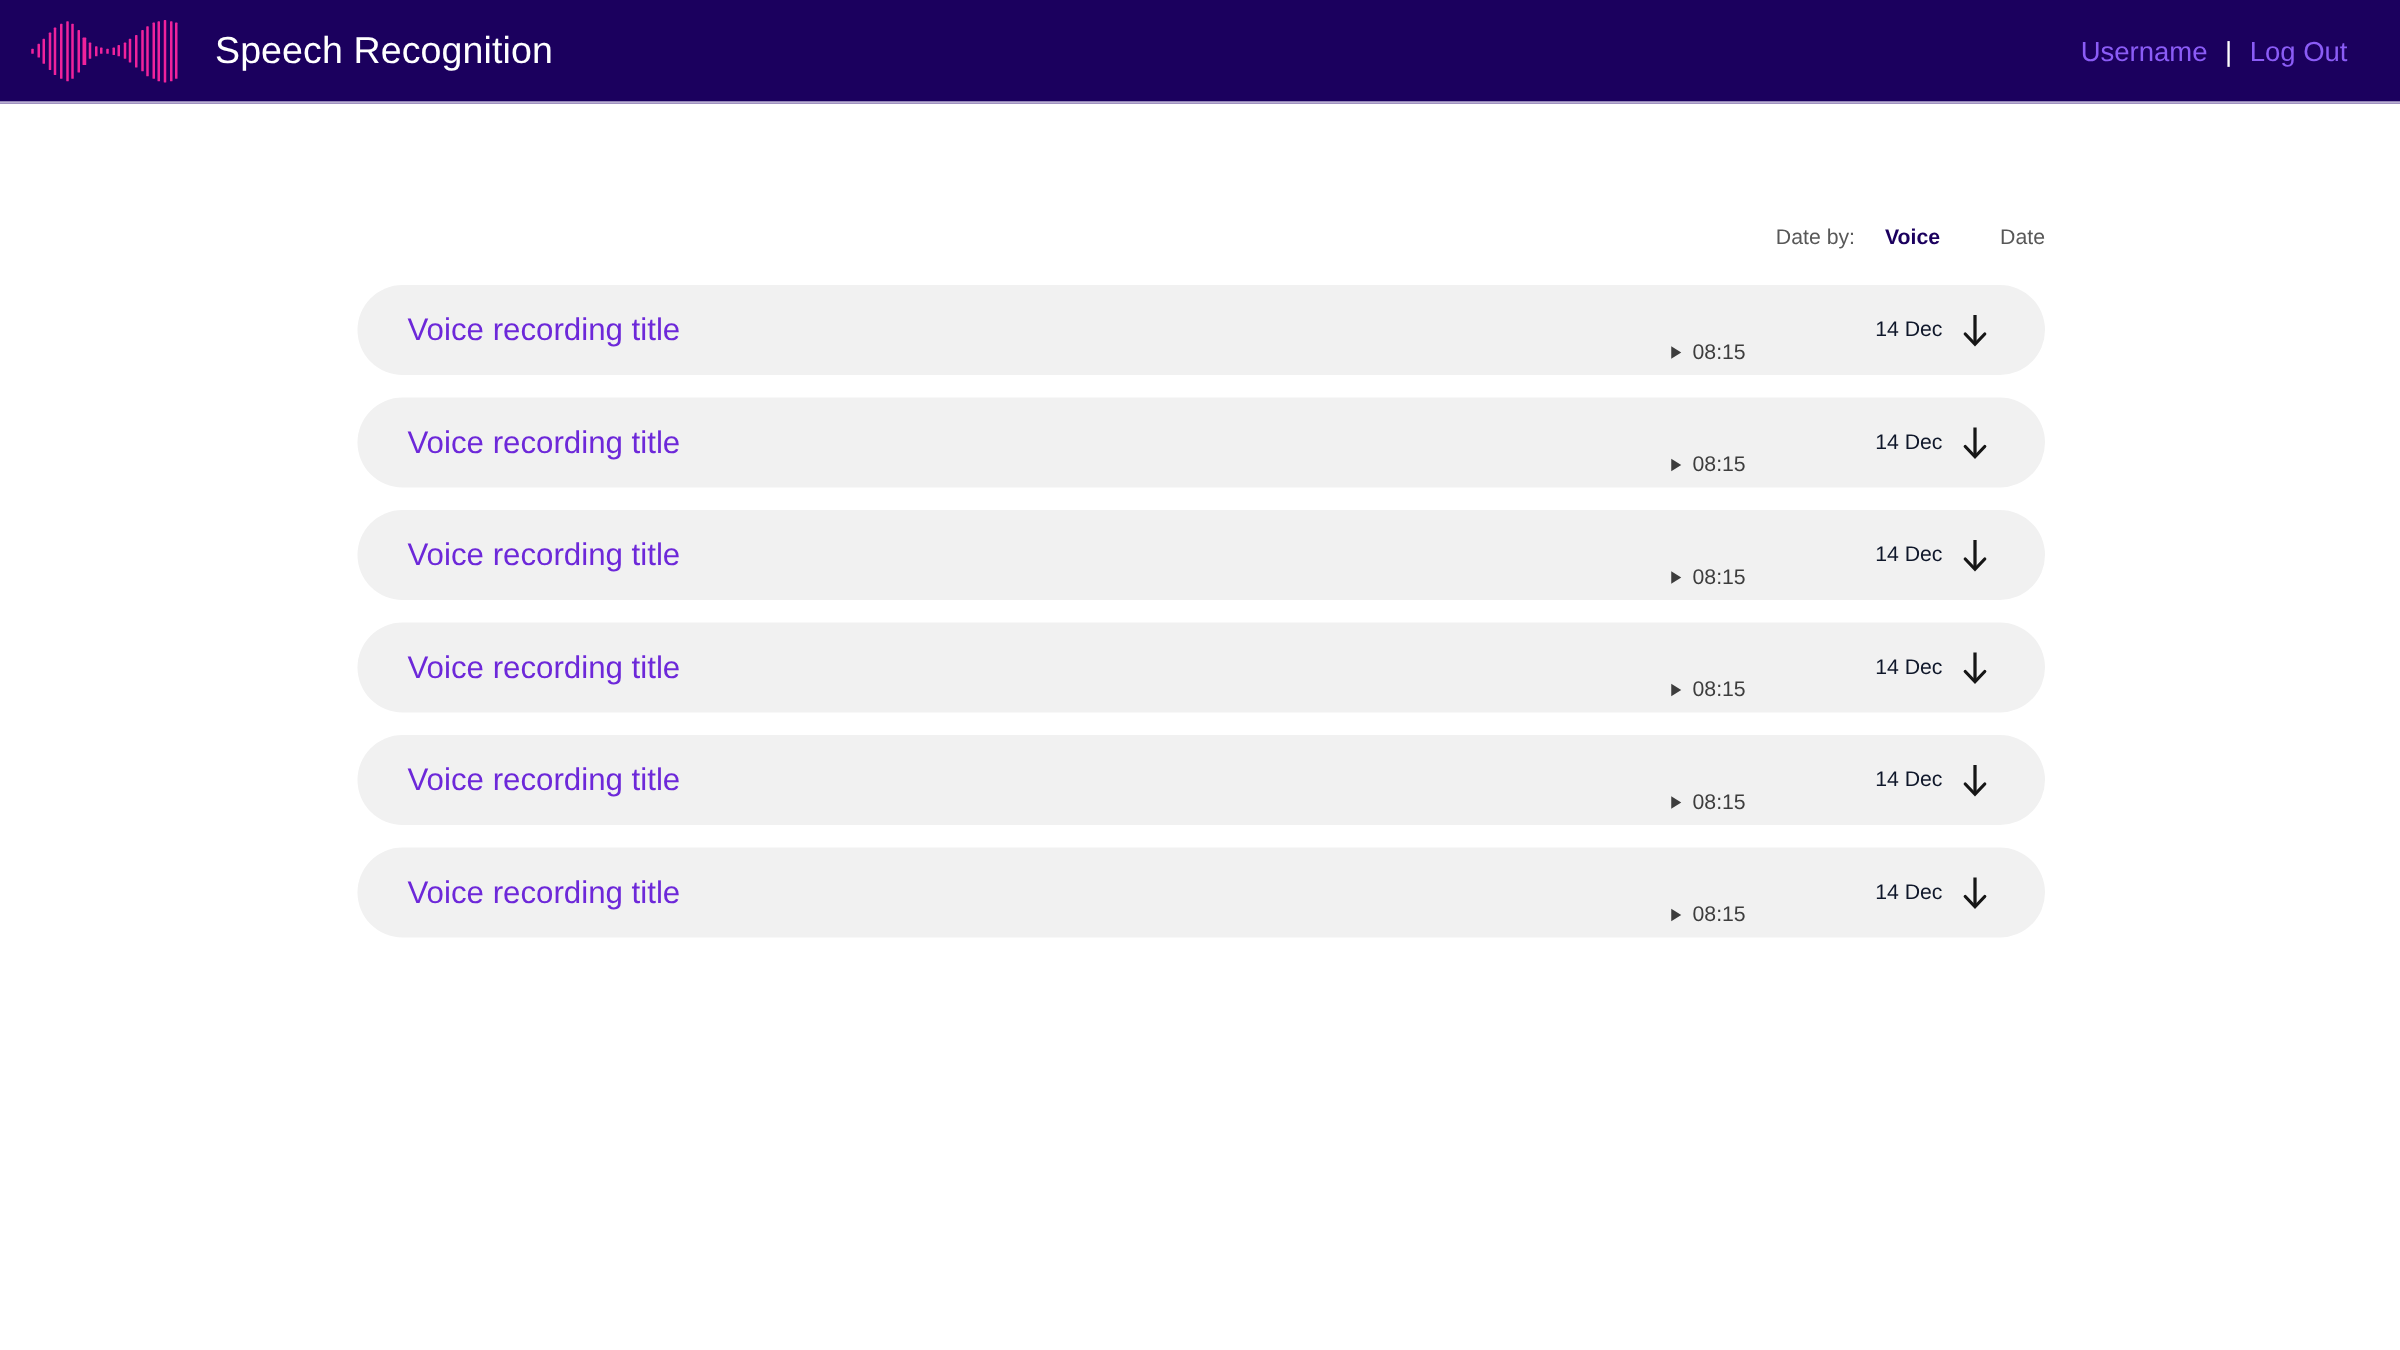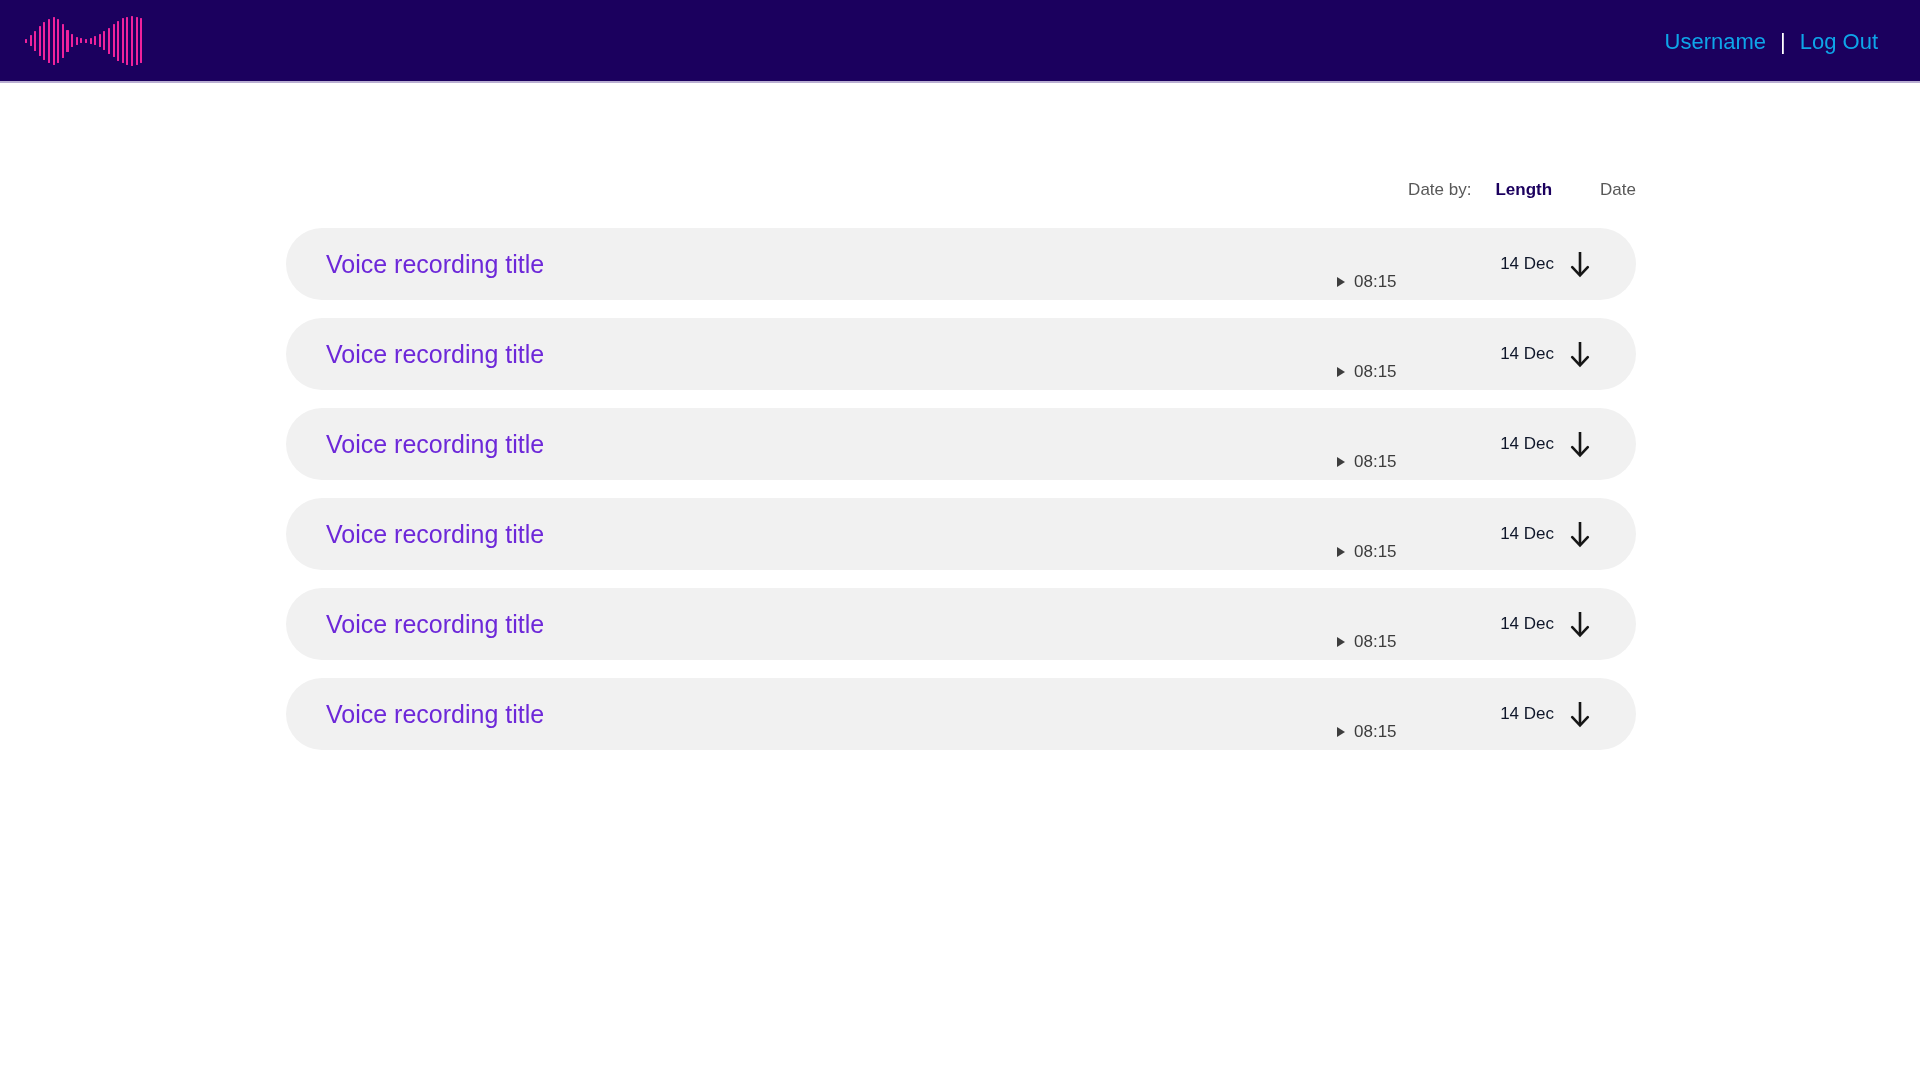--- a/index.html
+++ b/index.html
@@ -58,21 +58,21 @@
     right: 42px;
     top: 0;
     height: 83px;
     display: flex;
     align-items: center;
     color: #ffffff;
     font-size: 22px;
     font-weight: 300;
   }
   #header-user-area .hdr-link {
-    color: #0ea5e9;
+    color: #8b5cf6;
     text-decoration: none;
     white-space: nowrap;
   }
   #header-user-area .hdr-sep {
     margin: 0 14px;
     color: #ffffff;
     font-weight: 300;
   }
 
   
@@ -197,31 +197,32 @@
         <div class="bar" style="height: 19px; background: rgb(240, 34, 156);"></div>
         <div class="bar" style="height: 26px; background: rgb(240, 34, 156);"></div>
         <div class="bar" style="height: 33px; background: rgb(240, 34, 156);"></div>
         <div class="bar" style="height: 40px; background: rgb(240, 34, 156);"></div>
         <div class="bar" style="height: 45px; background: rgb(240, 34, 156);"></div>
         <div class="bar" style="height: 48px; background: rgb(240, 34, 156);"></div>
         <div class="bar" style="height: 50px; background: rgb(240, 34, 156);"></div>
         <div class="bar" style="height: 48px; background: rgb(240, 34, 156);"></div>
         <div class="bar" style="height: 45px; background: rgb(240, 34, 156);"></div>
       </div>
+    <div id="app-title">Speech Recognition</div>
   </div>
   <div id="header-user-area">
     <a class="hdr-link" href="#">Username</a>
     <span class="hdr-sep">|</span>
     <a class="hdr-link" href="#">Log Out</a>
   </div>
 </div>
 
 <div id="sort-bar">
   <span id="sort-label">Date by:</span>
-  <span class="sort-option active" id="sort-option-length">Length</span>
+  <span class="sort-option active" id="sort-option-length">Voice</span>
   <span class="sort-option inactive" id="sort-option-date">Date</span>
 </div>
 
 <div id="recording-list">
     <div class="recording-row">
       <div class="rec-title">Voice recording title</div>
       <div class="rec-meta">
         <div class="rec-duration">
           <span class="play-icon"></span>
           <span>08:15</span>

